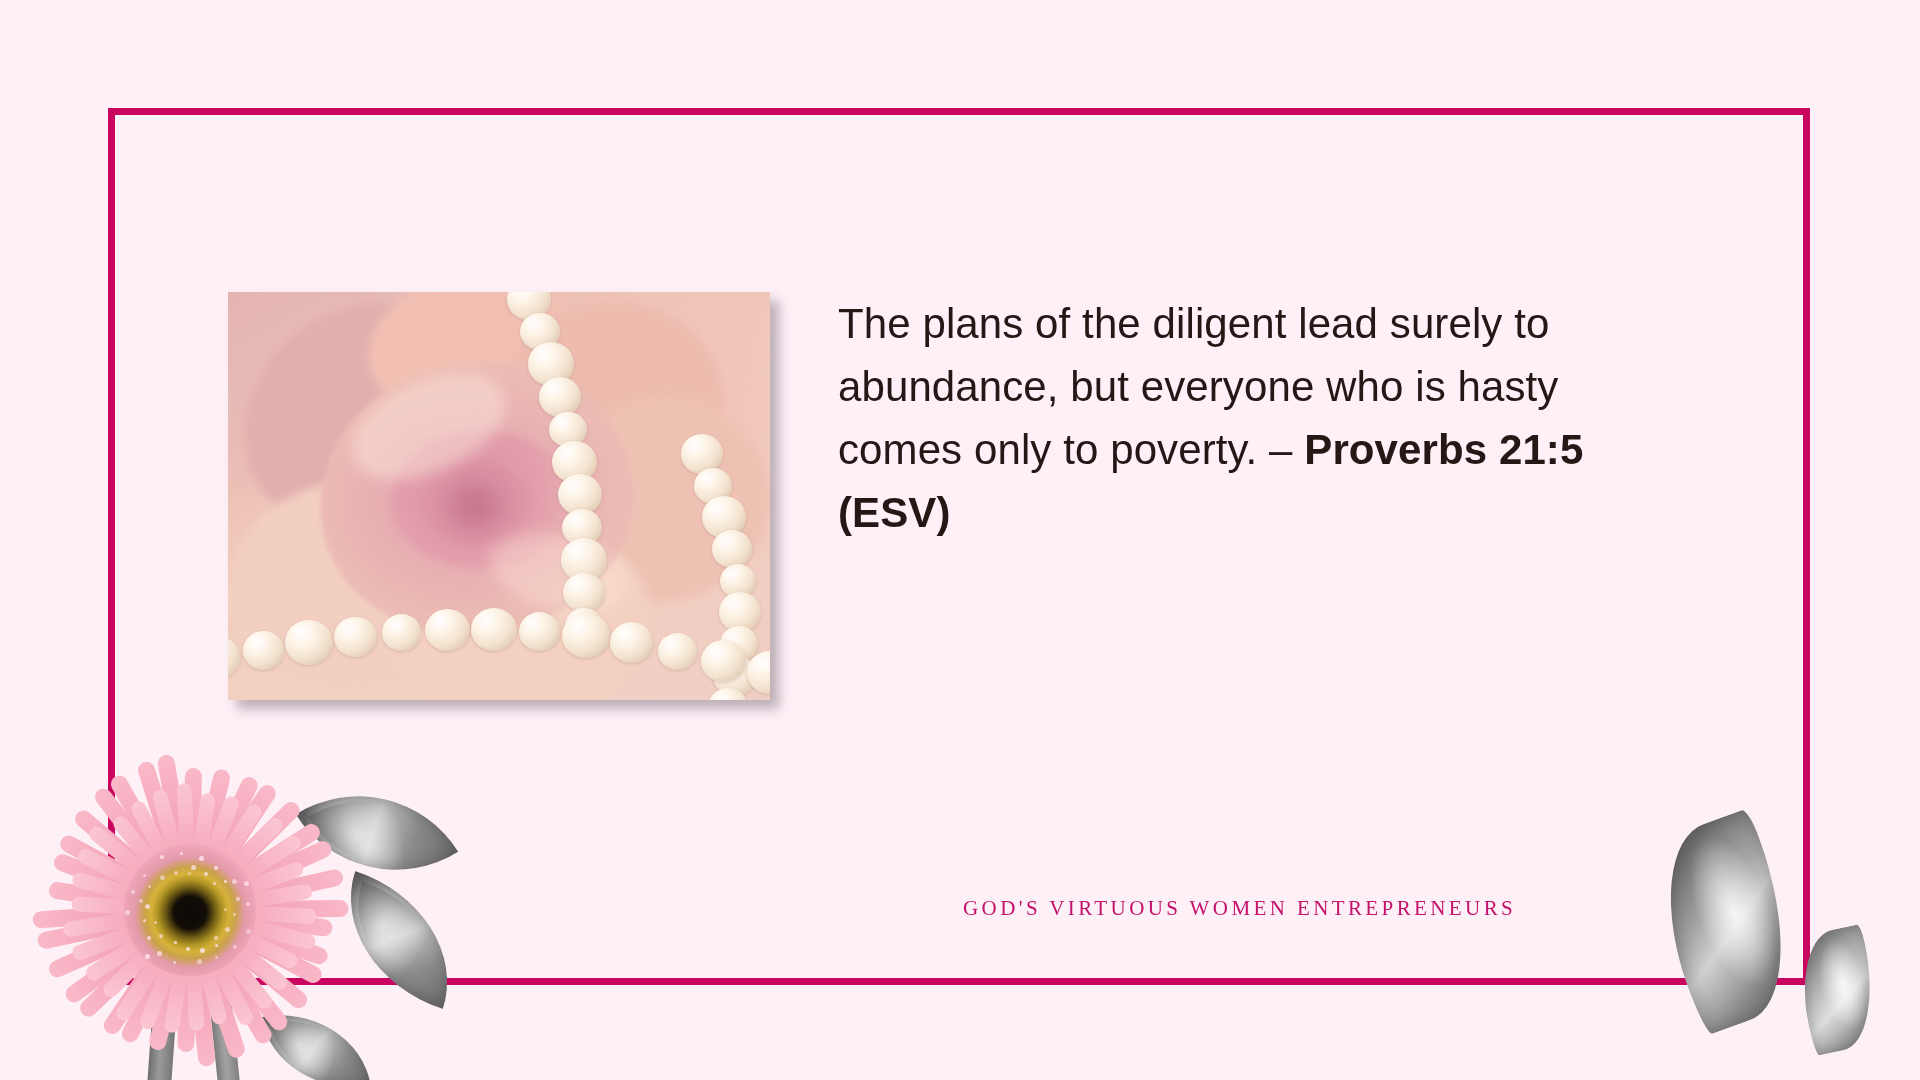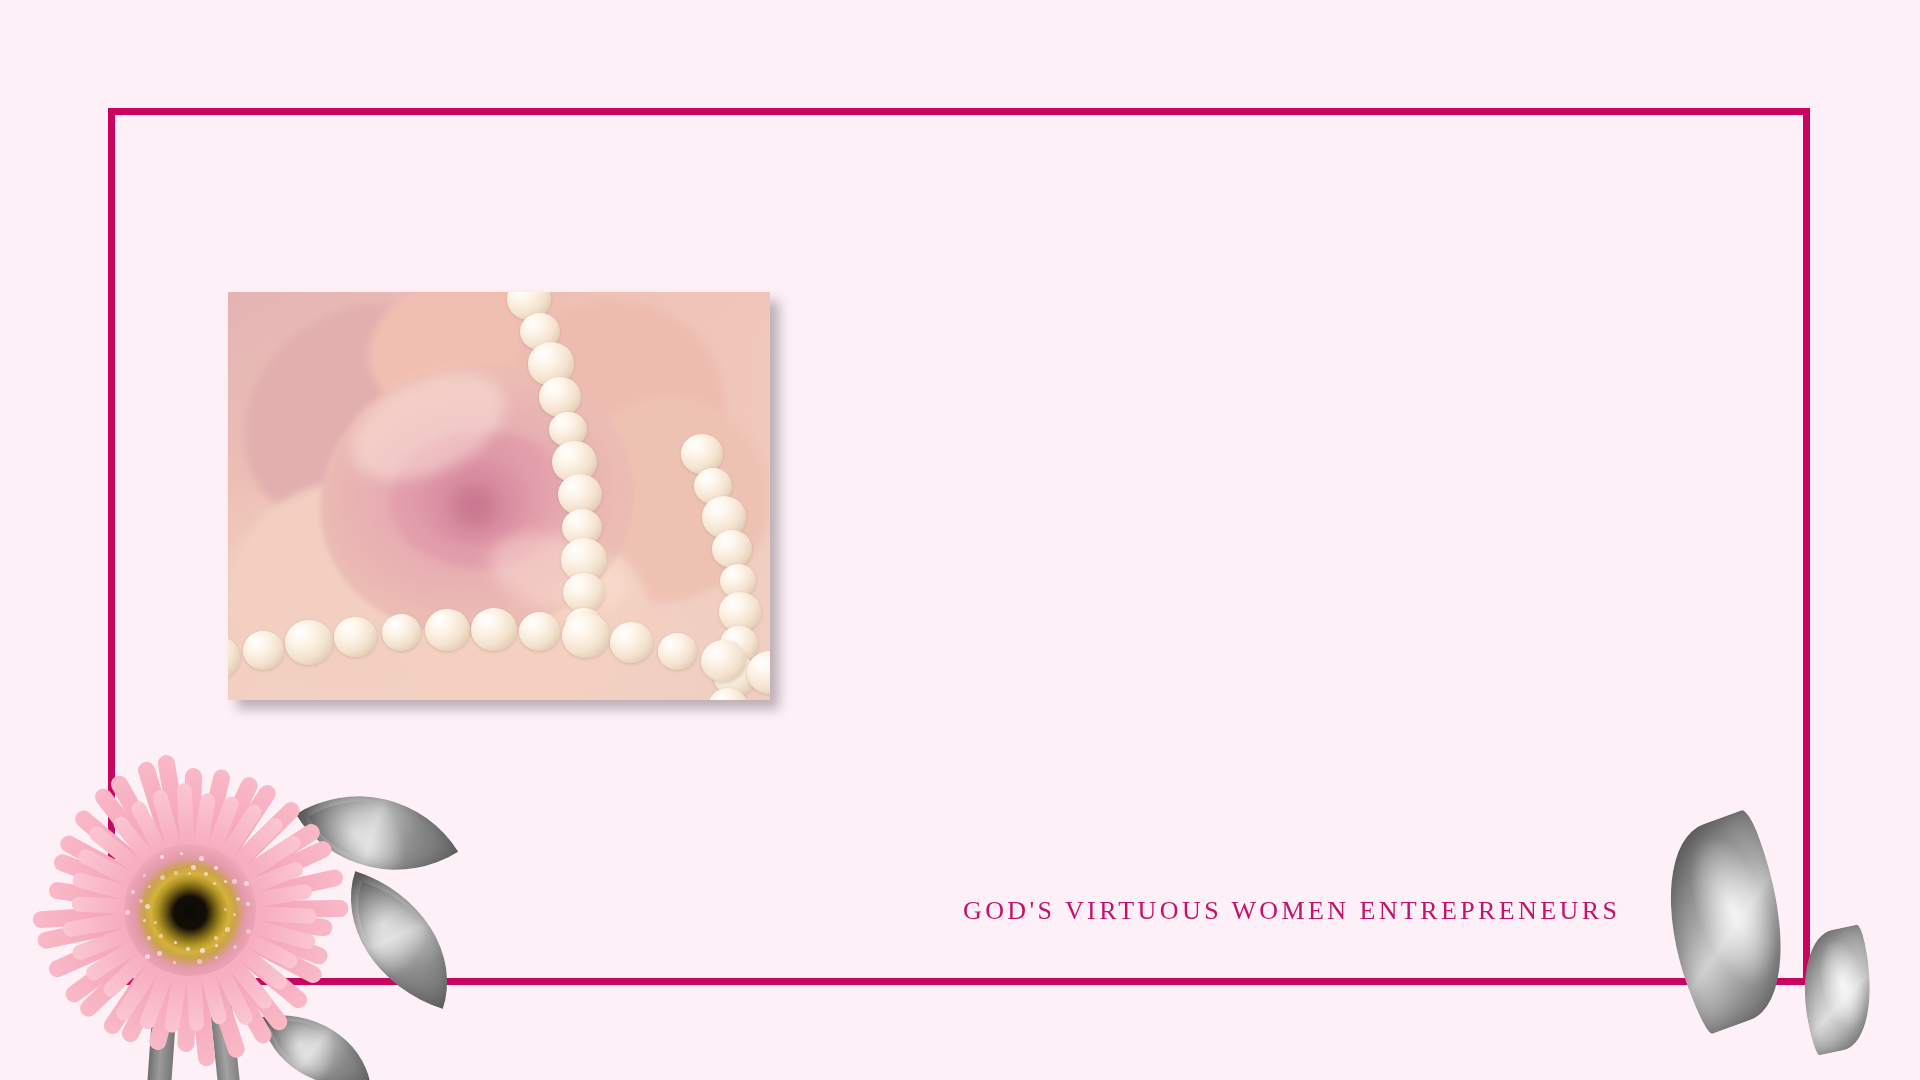--- a/index.html
+++ b/index.html
@@ -132,21 +132,21 @@
   }
 
   
   #brand {
     position: absolute;
     left: 963px;
     top: 896px;
     z-index: 6;
     color: #c4126a;
     font-family: "Liberation Serif", serif;
-    font-size: 26px;
+    font-size: 21px;
     letter-spacing: 3.4px;
     font-weight: 400;
     white-space: nowrap;
   }
 
   
   #daisy-cluster {
     position: absolute;
     left: 18px;
     top: 740px;
@@ -334,20 +334,21 @@
           <div class="pearl" style="width: 41px; height: 38.54px; left: 291.15px; top: 320.478px;"></div>
           <div class="pearl" style="width: 48px; height: 45.12px; left: 333.72px; top: 321.372px;"></div>
           <div class="pearl" style="width: 43px; height: 40.42px; left: 382.29px; top: 330.483px;"></div>
           <div class="pearl" style="width: 39px; height: 36.66px; left: 430.36px; top: 341.046px;"></div>
           <div class="pearl" style="width: 45px; height: 42.3px; left: 473.43px; top: 348.182px;"></div>
           <div class="pearl" style="width: 46px; height: 43.24px; left: 519px; top: 358.919px;"></div>
         </div>
     </div>
   </div>
 
+  <div id="quote"><span>The plans of the diligent lead surely to abundance, but everyone who is hasty comes only to poverty. – </span><span class="ref">Proverbs 21:5 (ESV)</span></div>
 
   <div id="brand">GOD'S VIRTUOUS WOMEN ENTREPRENEURS</div>
 
   <div id="daisy-cluster">
     <div id="daisy-stem"></div>
     <div id="daisy-stem2"></div>
     <div class="leaf" id="leaf-dl1"></div>
     <div class="leaf" id="leaf-dl2"></div>
     <div class="leaf" id="leaf-dl3"></div>
     <div id="daisy">

